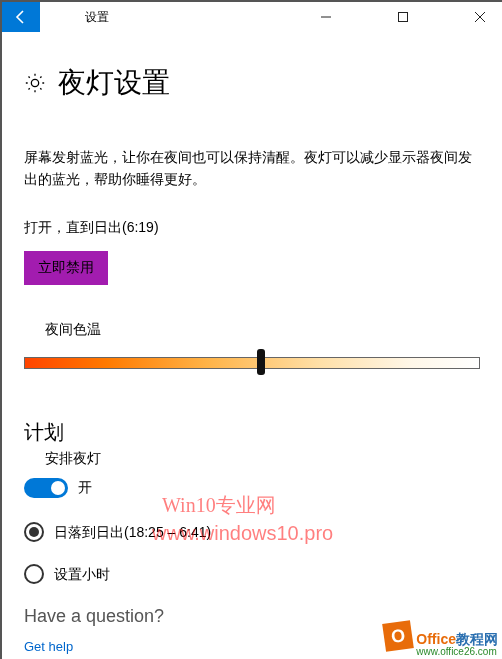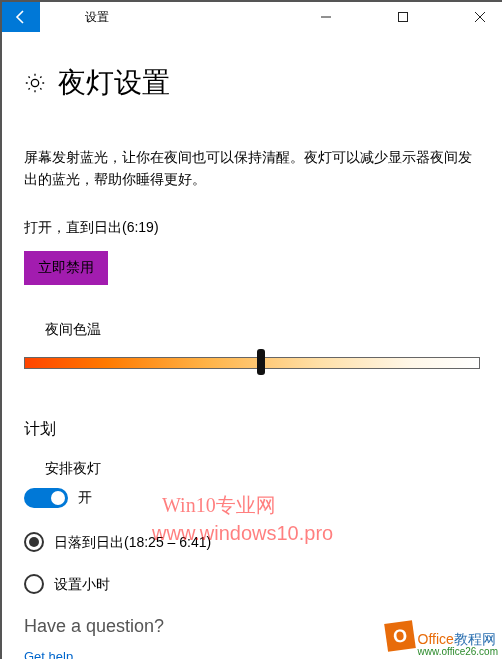--- a/index.html
+++ b/index.html
@@ -15,36 +15,36 @@
   .gear { width: 22px; height: 22px; }
   .h1 { font-size: 28px; font-weight: 400; }
   .desc { font-size: 14px; line-height: 1.6; margin-bottom: 28px; color: #000; }
   .status { font-size: 14px; margin-bottom: 14px; }
   .btn { display: inline-block; background: #a21caf; border: none; padding: 8px 14px; font-size: 14px; font-family: inherit; color: #000; }
   .section-gap { height: 36px; }
   .label { font-size: 14px; margin-bottom: 10px; margin-left: 21px; }
   .slider-wrap { position: relative; height: 26px; margin-bottom: 8px; }
   .slider-track { position: absolute; top: 8px; left: 0; right: 0; height: 12px; border: 1px solid #666; background: linear-gradient(to right, #ff4400 0%, #ff7a00 18%, #ffb347 40%, #ffe0a8 65%, #fff7e8 85%, #ffffff 100%); }
   .slider-thumb { position: absolute; top: 0; width: 8px; height: 26px; background: #111; border-radius: 3px; }
-  .h2 { font-size: 16px; font-weight: 400; margin-bottom: 20px; }
+  .h2 { font-size: 20px; font-weight: 400; margin-bottom: 4px; }
   .toggle-row { display: flex; align-items: center; gap: 10px; margin-bottom: 24px; }
   .toggle { width: 44px; height: 20px; border-radius: 10px; background: #0078d7; position: relative; }
   .toggle-knob { position: absolute; right: 3px; top: 3px; width: 14px; height: 14px; border-radius: 50%; background: #fff; }
   .toggle-label { font-size: 14px; }
   .radio-row { display: flex; align-items: flex-end; gap: 10px; margin-bottom: 22px; font-size: 14px; }
   .radio { width: 20px; height: 20px; border: 2px solid #333; border-radius: 50%; display: flex; align-items: center; justify-content: center; flex-shrink: 0; }
   .radio-dot { width: 10px; height: 10px; border-radius: 50%; background: #333; }
   .footer-h { font-size: 18px; color: #555; font-weight: 400; margin-top: 12px; margin-bottom: 10px; }
   .link { color: #0066cc; font-size: 13px; }
   .watermark1 { position: absolute; left: 160px; top: 490px; color: rgba(255,0,0,0.5); font-size: 20px; font-family: "Microsoft YaHei"; pointer-events: none; }
   .watermark2 { position: absolute; left: 150px; top: 520px; color: rgba(255,0,0,0.5); font-size: 20px; font-family: Arial; pointer-events: none; }
   .corner { position: absolute; right: 4px; bottom: 2px; display: flex; align-items: center; gap: 4px; }
   .corner-badge { width: 28px; height: 28px; background: #e86c0a; display: flex; align-items: center; justify-content: center; color: #fff; font-weight: bold; font-size: 18px; font-family: Arial; transform: rotate(-8deg); }
   .corner-text { line-height: 1.05; }
-  .corner-line1 { font-size: 14px; font-weight: normal; font-family: Arial; margin-top: 17px; }
+  .corner-line1 { font-size: 14px; font-weight: bold; font-family: Arial; margin-top: 17px; }
   .corner-line1 .or { color: #e86c0a; }
   .corner-line1 .bl { color: #2a6fb0; }
   .corner-line2 { font-size: 10px; color: #2a8a2a; font-family: Arial; }
 </style>
 </head>
 <body>
 
 <div class="titlebar">
   <div class="back-btn">
     <svg viewBox="0 0 16 16" width="16" height="16">

